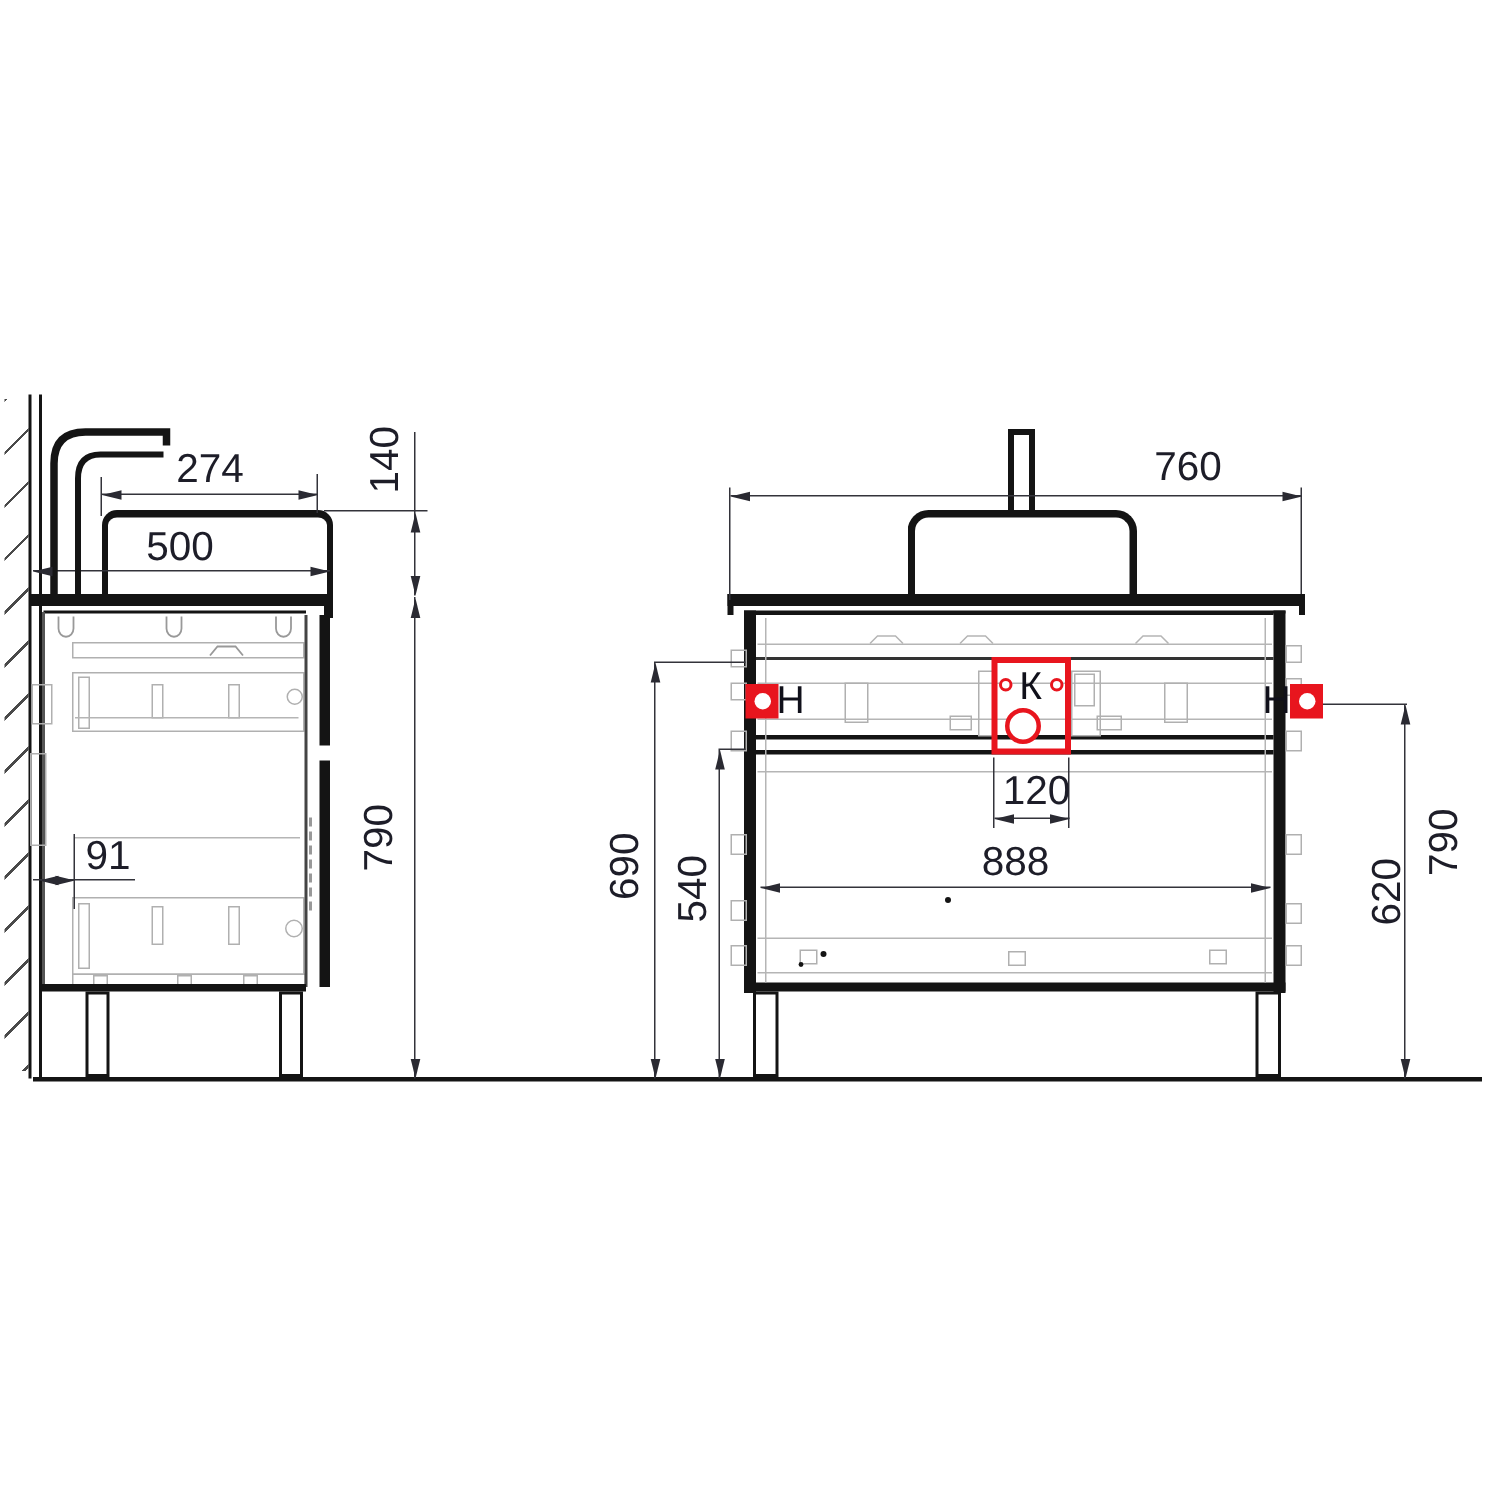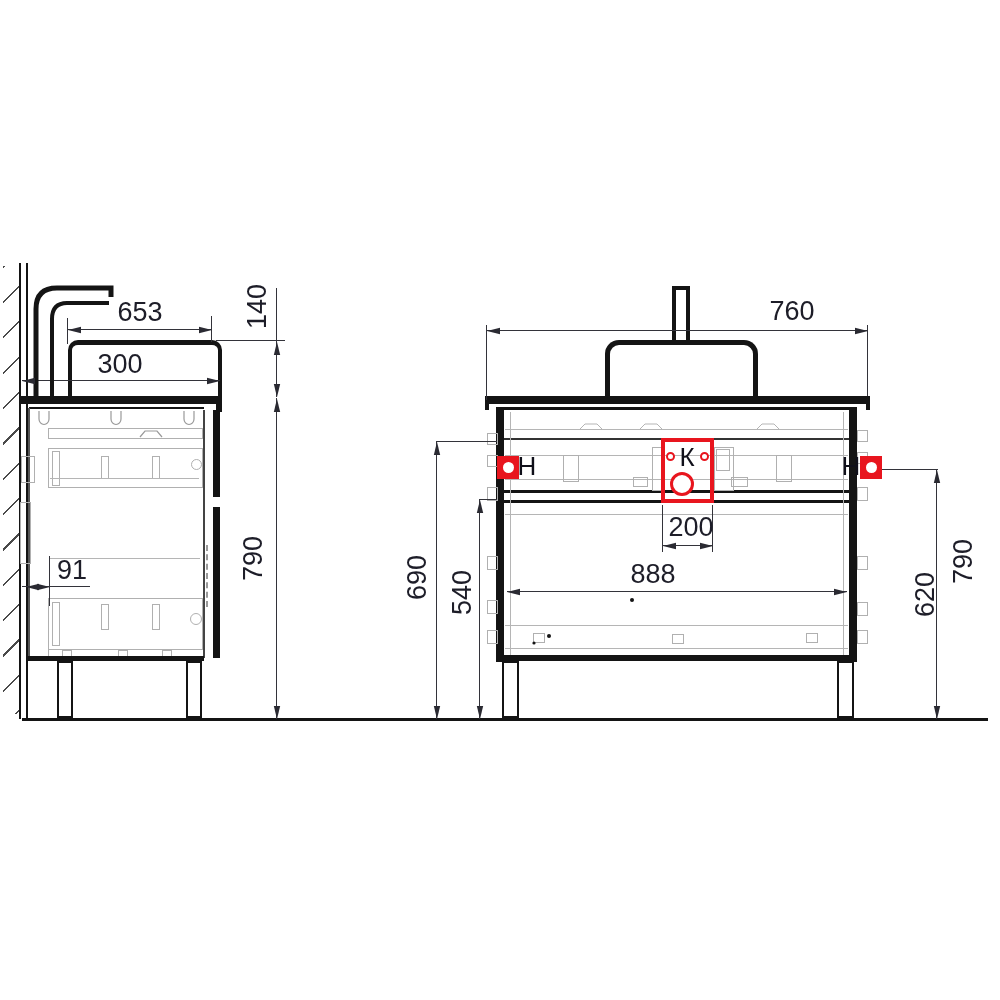--- a/index.html
+++ b/index.html
@@ -205,29 +205,29 @@
         <polygon points="437,719 433.8,706 440.2,706"></polygon>
 
       <polygon points="480,500 476.8,513 483.2,513"></polygon>
         <polygon points="480,719 476.8,706 483.2,706"></polygon>
 
       <polygon points="937,470 933.8,483 940.2,483"></polygon>
         <polygon points="937,719 933.8,706 940.2,706"></polygon>
     </g>
   </svg>
 
-  <div class="lbl" style="left:95px;top:299px;">653</div>
-  <div class="lbl" style="left:75px;top:351px;">300</div>
+  <div class="lbl" style="left:95px;top:299px;">274</div>
+  <div class="lbl" style="left:75px;top:351px;">500</div>
   <div class="lbl vlbl" style="left:212px;top:293px;">140</div>
   <div class="lbl vlbl" style="left:208px;top:545px;">790</div>
   <div class="lbl" style="left:27px;top:557px;">91</div>
 
   <div class="lbl" style="left:747px;top:298px;">760</div>
-  <div class="lbl" style="left:646px;top:514px;">200</div>
-  <div class="lbl" style="left:608px;top:561px;">888</div>
+  <div class="lbl" style="left:646px;top:514px;">120</div>
+  <div class="lbl" style="left:632px;top:561px;">888</div>
   <div class="lbl vlbl" style="left:372px;top:564px;">690</div>
   <div class="lbl vlbl" style="left:417px;top:579px;">540</div>
   <div class="lbl vlbl" style="left:880px;top:581px;">620</div>
   <div class="lbl vlbl" style="left:918px;top:548px;">790</div>
 
   <div class="mk" style="left:512px;top:453px;">Н</div>
   <div class="mk" style="left:672px;top:444px;">К</div>
   <div class="mk" style="left:836px;top:453px;">Н</div>
 
 </div>

